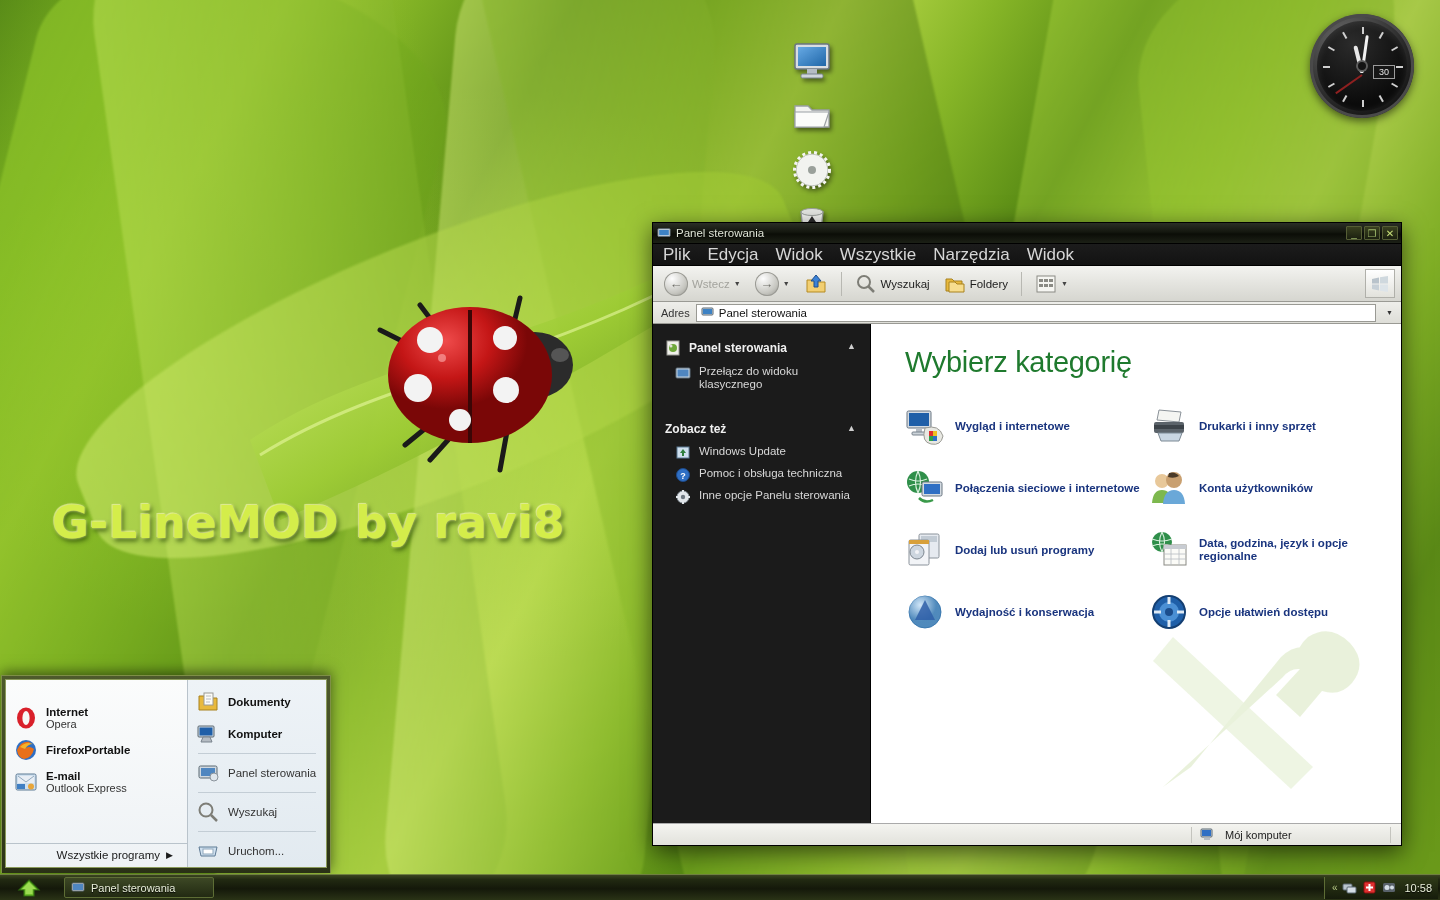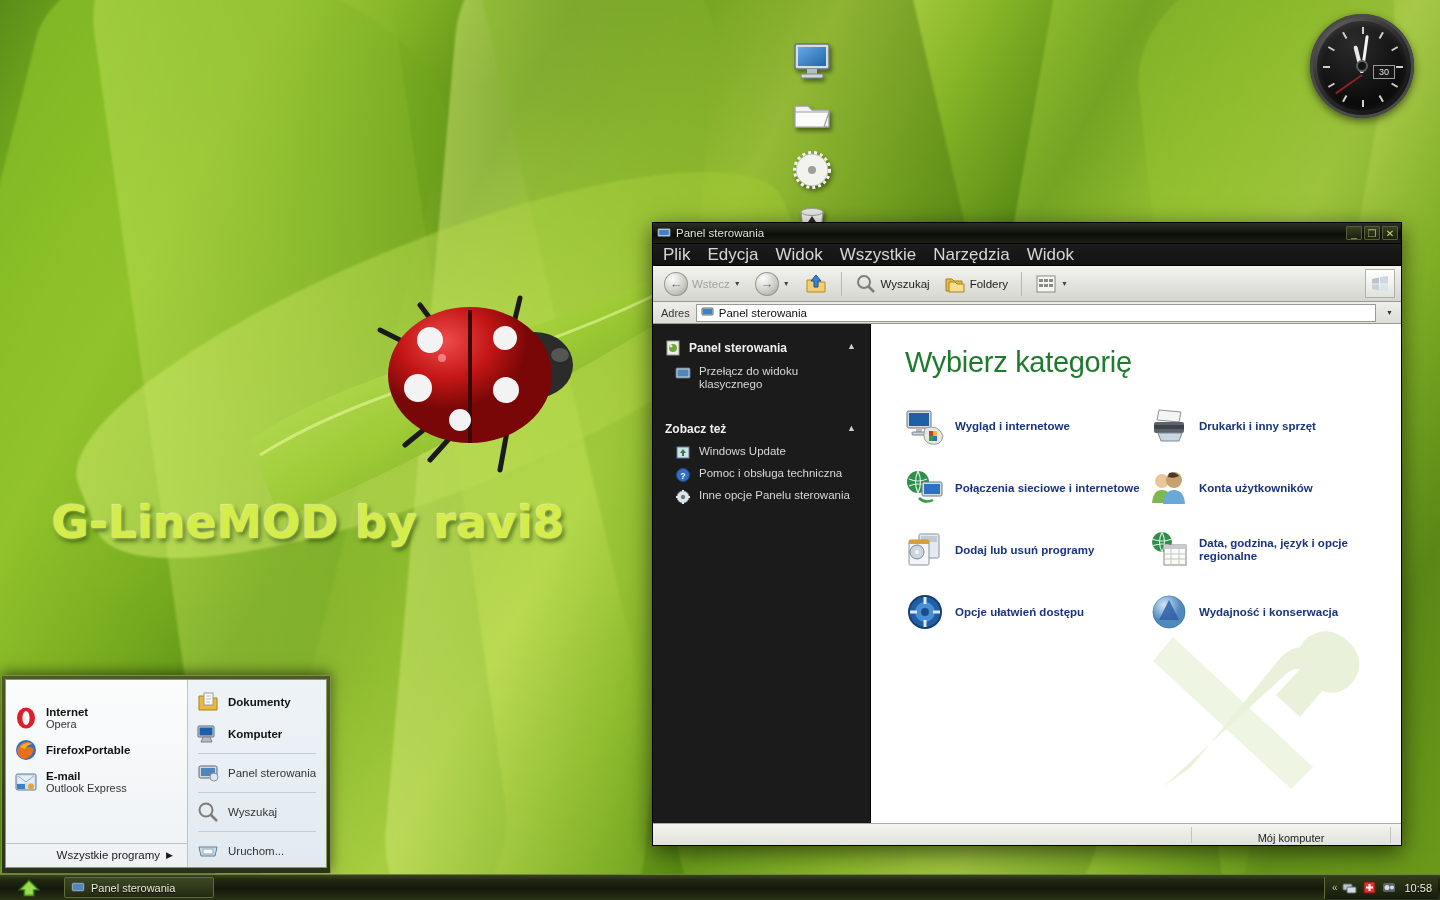--- a/index.html
+++ b/index.html
@@ -197,24 +197,23 @@
   .cat .clbl {
     font-size: 11.5px; font-weight: bold; color: #19347e; line-height: 13px;
   }
 
   #statusbar {
     height: 22px; flex: none; display: flex; align-items: center; justify-content: flex-end;
     background: linear-gradient(180deg,#f4f4f0,#e2e2dc);
     border-top: 1px solid #aaa; padding-right: 10px;
   }
   #statusbar .scell {
-    display: flex; align-items: center; gap: 5px; padding: 0 8px;
+    display: flex; align-items: center; gap: 11px; padding: 0 8px;
     border-left: 1px solid #c4c4be; border-right: 1px solid #c4c4be; height: 16px;
     min-width: 200px;
-    flex-direction: column;
   }
   #statusbar .stext { font-size: 11px; color: #222; }
 
   
   #startmenu {
     position: absolute; left: 1px; top: 675px; width: 330px; height: 198px;
     background: linear-gradient(180deg,#4e5a2c,#2a3116);
     border: 1px solid #7e8f47; border-bottom: none;
     box-shadow: 0 -3px 12px rgba(0,0,0,.5);
     display: flex; flex-direction: column; padding: 3px 3px 0 3px;
@@ -698,46 +697,46 @@
               <line x1="22" y1="19" x2="22" y2="35"></line>
                 <line x1="30" y1="19" x2="30" y2="35"></line>
             </g>
           </svg>
           <span class="clbl">Data, godzina, język i opcje regionalne</span>
         </div>
 
 
         <div class="cat">
           <svg class="cicon" viewBox="0 0 40 40">
+            <circle cx="20" cy="20" r="16" fill="#9cc8ea" stroke="#4d86b8"></circle>
+            <circle cx="20" cy="20" r="16" fill="url(#pmg)" opacity=".7"></circle>
+            <defs>
+                <radialGradient id="pmg" cx="35%" cy="28%">
+                  <stop offset="0" stop-color="#e8f4ff"></stop>
+                  <stop offset="1" stop-color="#2f6fa8"></stop>
+                </radialGradient>
+              </defs>
+            <path d="M20 8 L30 28 H10 Z" fill="#2f5fa8" opacity=".85"></path>
+          </svg>
+          <span class="clbl">Wydajność i konserwacja</span>
+        </div>
+
+        <div class="cat">
+          <svg class="cicon" viewBox="0 0 40 40">
             <circle cx="20" cy="20" r="16" fill="#1f5fa8" stroke="#143f72" stroke-width="2"></circle>
             <circle cx="20" cy="20" r="10" fill="#4a8fd4"></circle>
             <circle cx="20" cy="20" r="4" fill="#1b4d8c"></circle>
             <g stroke="#dfeaf5" stroke-width="3">
               <line x1="20" y1="5" x2="20" y2="12"></line>
                 <line x1="20" y1="28" x2="20" y2="35"></line>
               <line x1="5" y1="20" x2="12" y2="20"></line>
                 <line x1="28" y1="20" x2="35" y2="20"></line>
             </g>
           </svg>
           <span class="clbl">Opcje ułatwień dostępu</span>
-        </div>
-
-        <div class="cat">
-          <svg class="cicon" viewBox="0 0 40 40">
-            <circle cx="20" cy="20" r="16" fill="#9cc8ea" stroke="#4d86b8"></circle>
-            <circle cx="20" cy="20" r="16" fill="url(#pmg)" opacity=".7"></circle>
-            <defs>
-                <radialGradient id="pmg" cx="35%" cy="28%">
-                  <stop offset="0" stop-color="#e8f4ff"></stop>
-                  <stop offset="1" stop-color="#2f6fa8"></stop>
-                </radialGradient>
-              </defs>
-            <path d="M20 8 L30 28 H10 Z" fill="#2f5fa8" opacity=".85"></path>
-          </svg>
-          <span class="clbl">Wydajność i konserwacja</span>
         </div>
 
 
       </div>
     </div>
   </div>
 
   <div id="statusbar">
     <div class="scell">
       <svg width="14" height="13" viewBox="0 0 14 13">

